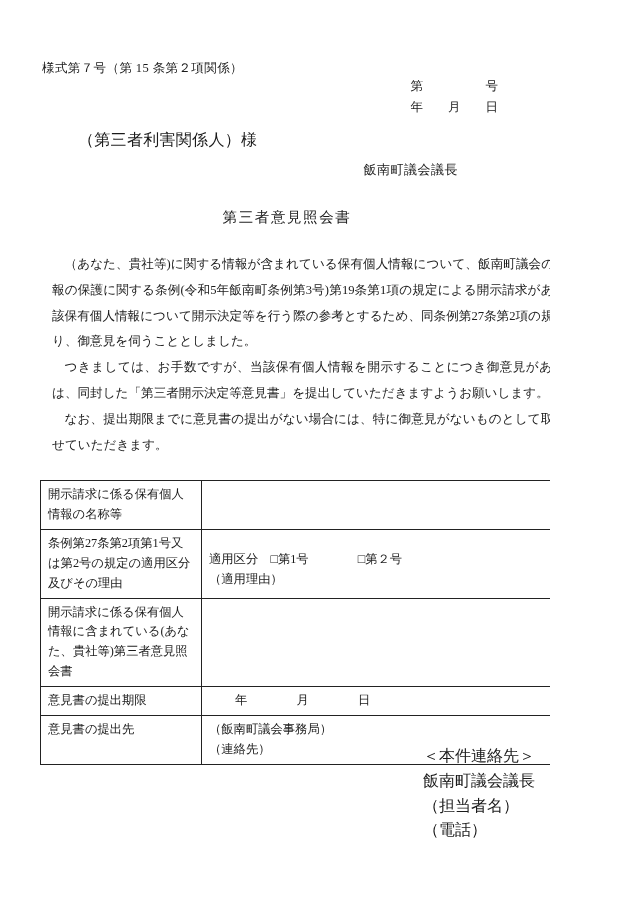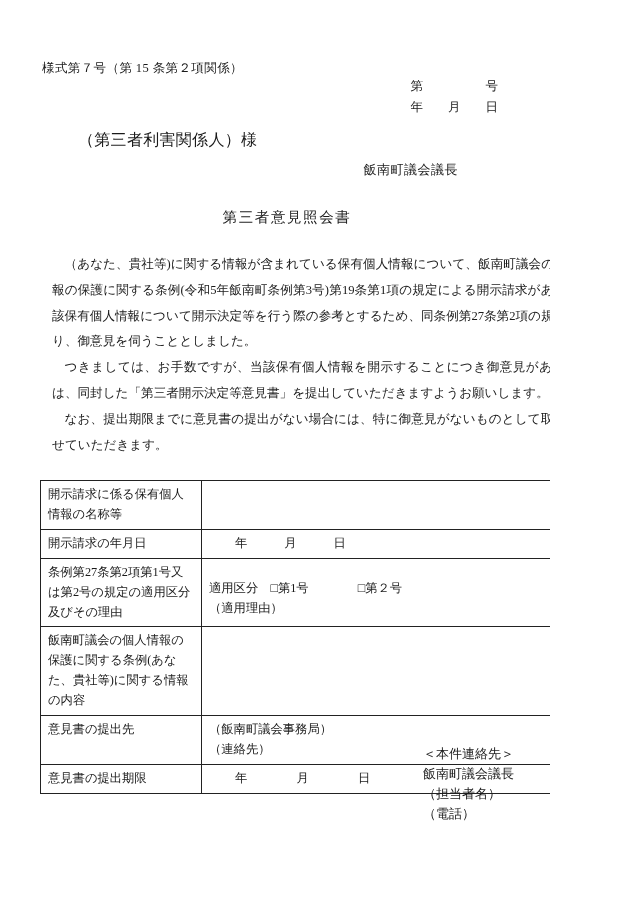--- a/index.html
+++ b/index.html
@@ -128,21 +128,21 @@
     margin-top: 16px;
   }
   .vpad-1 { padding-top: 7px; padding-bottom: 7px; }
   .vpad-2 { padding-top: 9px; padding-bottom: 9px; }
 
   
   .contact {
     position: absolute;
     left: 423px;
     top: 744px;
-    font-size: 13px;
+    font-size: 16px;
     line-height: 1.55;
   }
   .contact span {
     display: block;
     white-space: pre;
   }
 </style>
 </head>
 <body>
 
@@ -166,47 +166,41 @@
     <p>なお、提出期限までに意見書の提出がない場合には、特に御意見がないものとして取り扱わせていただきます。</p>
   </div>
 
   <table class="form-table">
     <tbody>
       <tr>
         <td class="label vpad-1">開示請求に係る保有個人情報の名称等</td>
         <td class="value vpad-1"></td>
       </tr>
       <tr>
-        <td class="label">開示請求の年月日</td>
-        <td class="value">
-          <span class="date-blank">年　　　月　　　日</span>
-        </td>
-      </tr>
-      <tr>
         <td class="label vpad-2">条例第27条第2項第1号又は第2号の規定の適用区分及びその理由</td>
         <td class="value vpad-2 cell-lines">
           <span class="applicable">適用区分　□第1号　　　　□第２号</span>
           <span>（適用理由）</span>
         </td>
       </tr>
       <tr>
-        <td class="label">飯南町議会の個人情報の保護に関する条例(あなた、貴社等)に関する情報の内容</td>
+        <td class="label">開示請求に係る保有個人情報に含まれている(あなた、貴社等)第三者意見照会書</td>
         <td class="value"></td>
+      </tr>
+      <tr>
+        <td class="label">意見書の提出期限</td>
+        <td class="value">
+          <span class="date-blank">年　　　　月　　　　日</span>
+        </td>
       </tr>
       <tr>
         <td class="label">意見書の提出先</td>
         <td class="value cell-lines">
           <span>（飯南町議会事務局）</span>
           <span>（連絡先）</span>
-        </td>
-      </tr>
-      <tr>
-        <td class="label">意見書の提出期限</td>
-        <td class="value">
-          <span class="date-blank">年　　　　月　　　　日</span>
         </td>
       </tr>
     </tbody>
   </table>
 
   <div class="contact">
     <span>＜本件連絡先＞</span>
     <span>飯南町議会議長</span>
     <span>（担当者名）</span>
     <span>（電話）</span>

